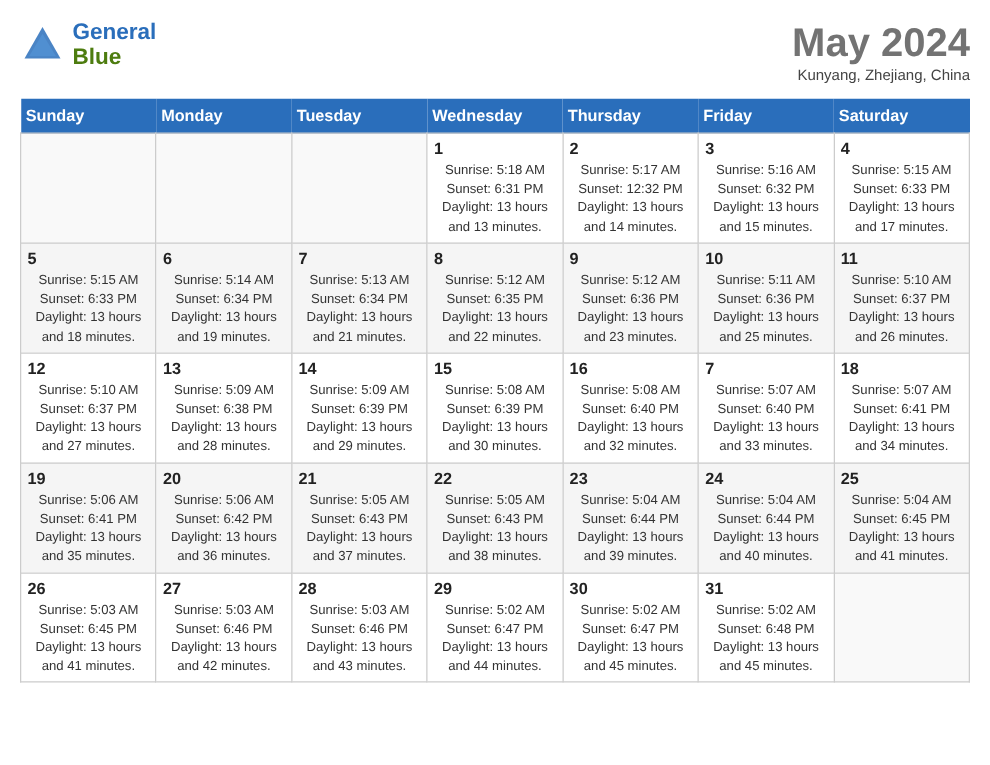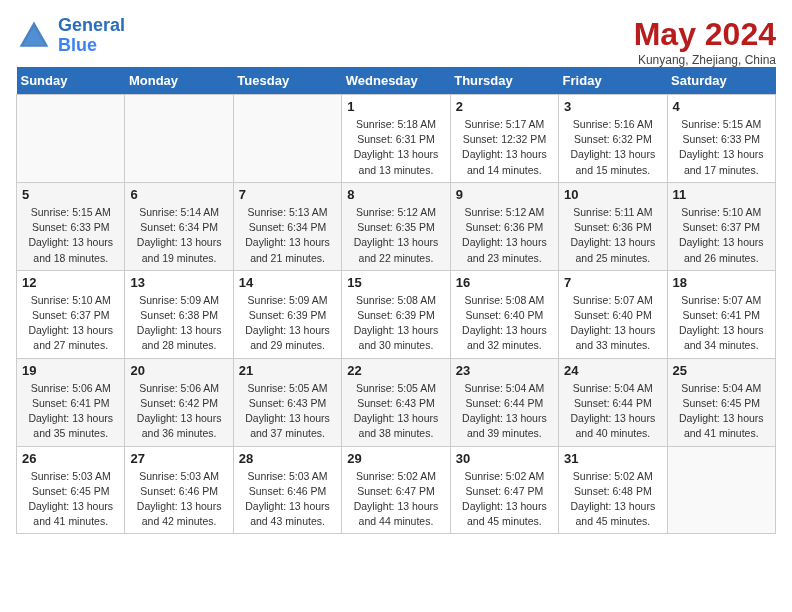--- a/index.html
+++ b/index.html
@@ -7,20 +7,21 @@
       font-family: Arial, sans-serif;
       background: #fff;
       width: 792px;
       min-height: 612px;
       padding: 16px;
     }
     .header-area {
       display: flex;
       justify-content: space-between;
       align-items: flex-start;
+      margin-bottom: 12px;
     }
     .logo {
       display: flex;
       align-items: center;
       gap: 6px;
     }
     .logo-text {
       font-size: 18px;
       font-weight: bold;
       line-height: 1.1;
@@ -32,21 +33,21 @@
     .logo-icon {
       width: 36px;
       height: 36px;
     }
     .title-area {
       text-align: right;
     }
     .main-title {
       font-size: 32px;
       font-weight: bold;
-      color: #b91c1c;
+      color: #737373;
     }
     .subtitle {
       font-size: 12px;
       color: #444;
     }
     table {
       width: 100%;
       border-collapse: collapse;
       font-size: 11px;
       border-radius: 14px;
@@ -89,21 +90,21 @@
 <body>
 
 <div class="header-area">
   <div class="logo">
     <svg class="logo-icon" viewBox="0 0 40 40" xmlns="http://www.w3.org/2000/svg">
       <polygon points="20,4 36,32 4,32" fill="#2a6ebb" opacity="0.85"></polygon>
       <polygon points="20,10 32,30 8,30" fill="#5599dd" opacity="0.5"></polygon>
     </svg>
     <div class="logo-text">
       <span>General</span><br>
-      <span style="color:#3b82f6;">Blue</span>
+      <span style="color:#4d7c0f;">Blue</span>
     </div>
   </div>
   <div class="title-area">
     <div class="main-title">May 2024</div>
     <div class="subtitle">Kunyang, Zhejiang, China</div>
   </div>
 </div>
 
 <table>
   <thead>

